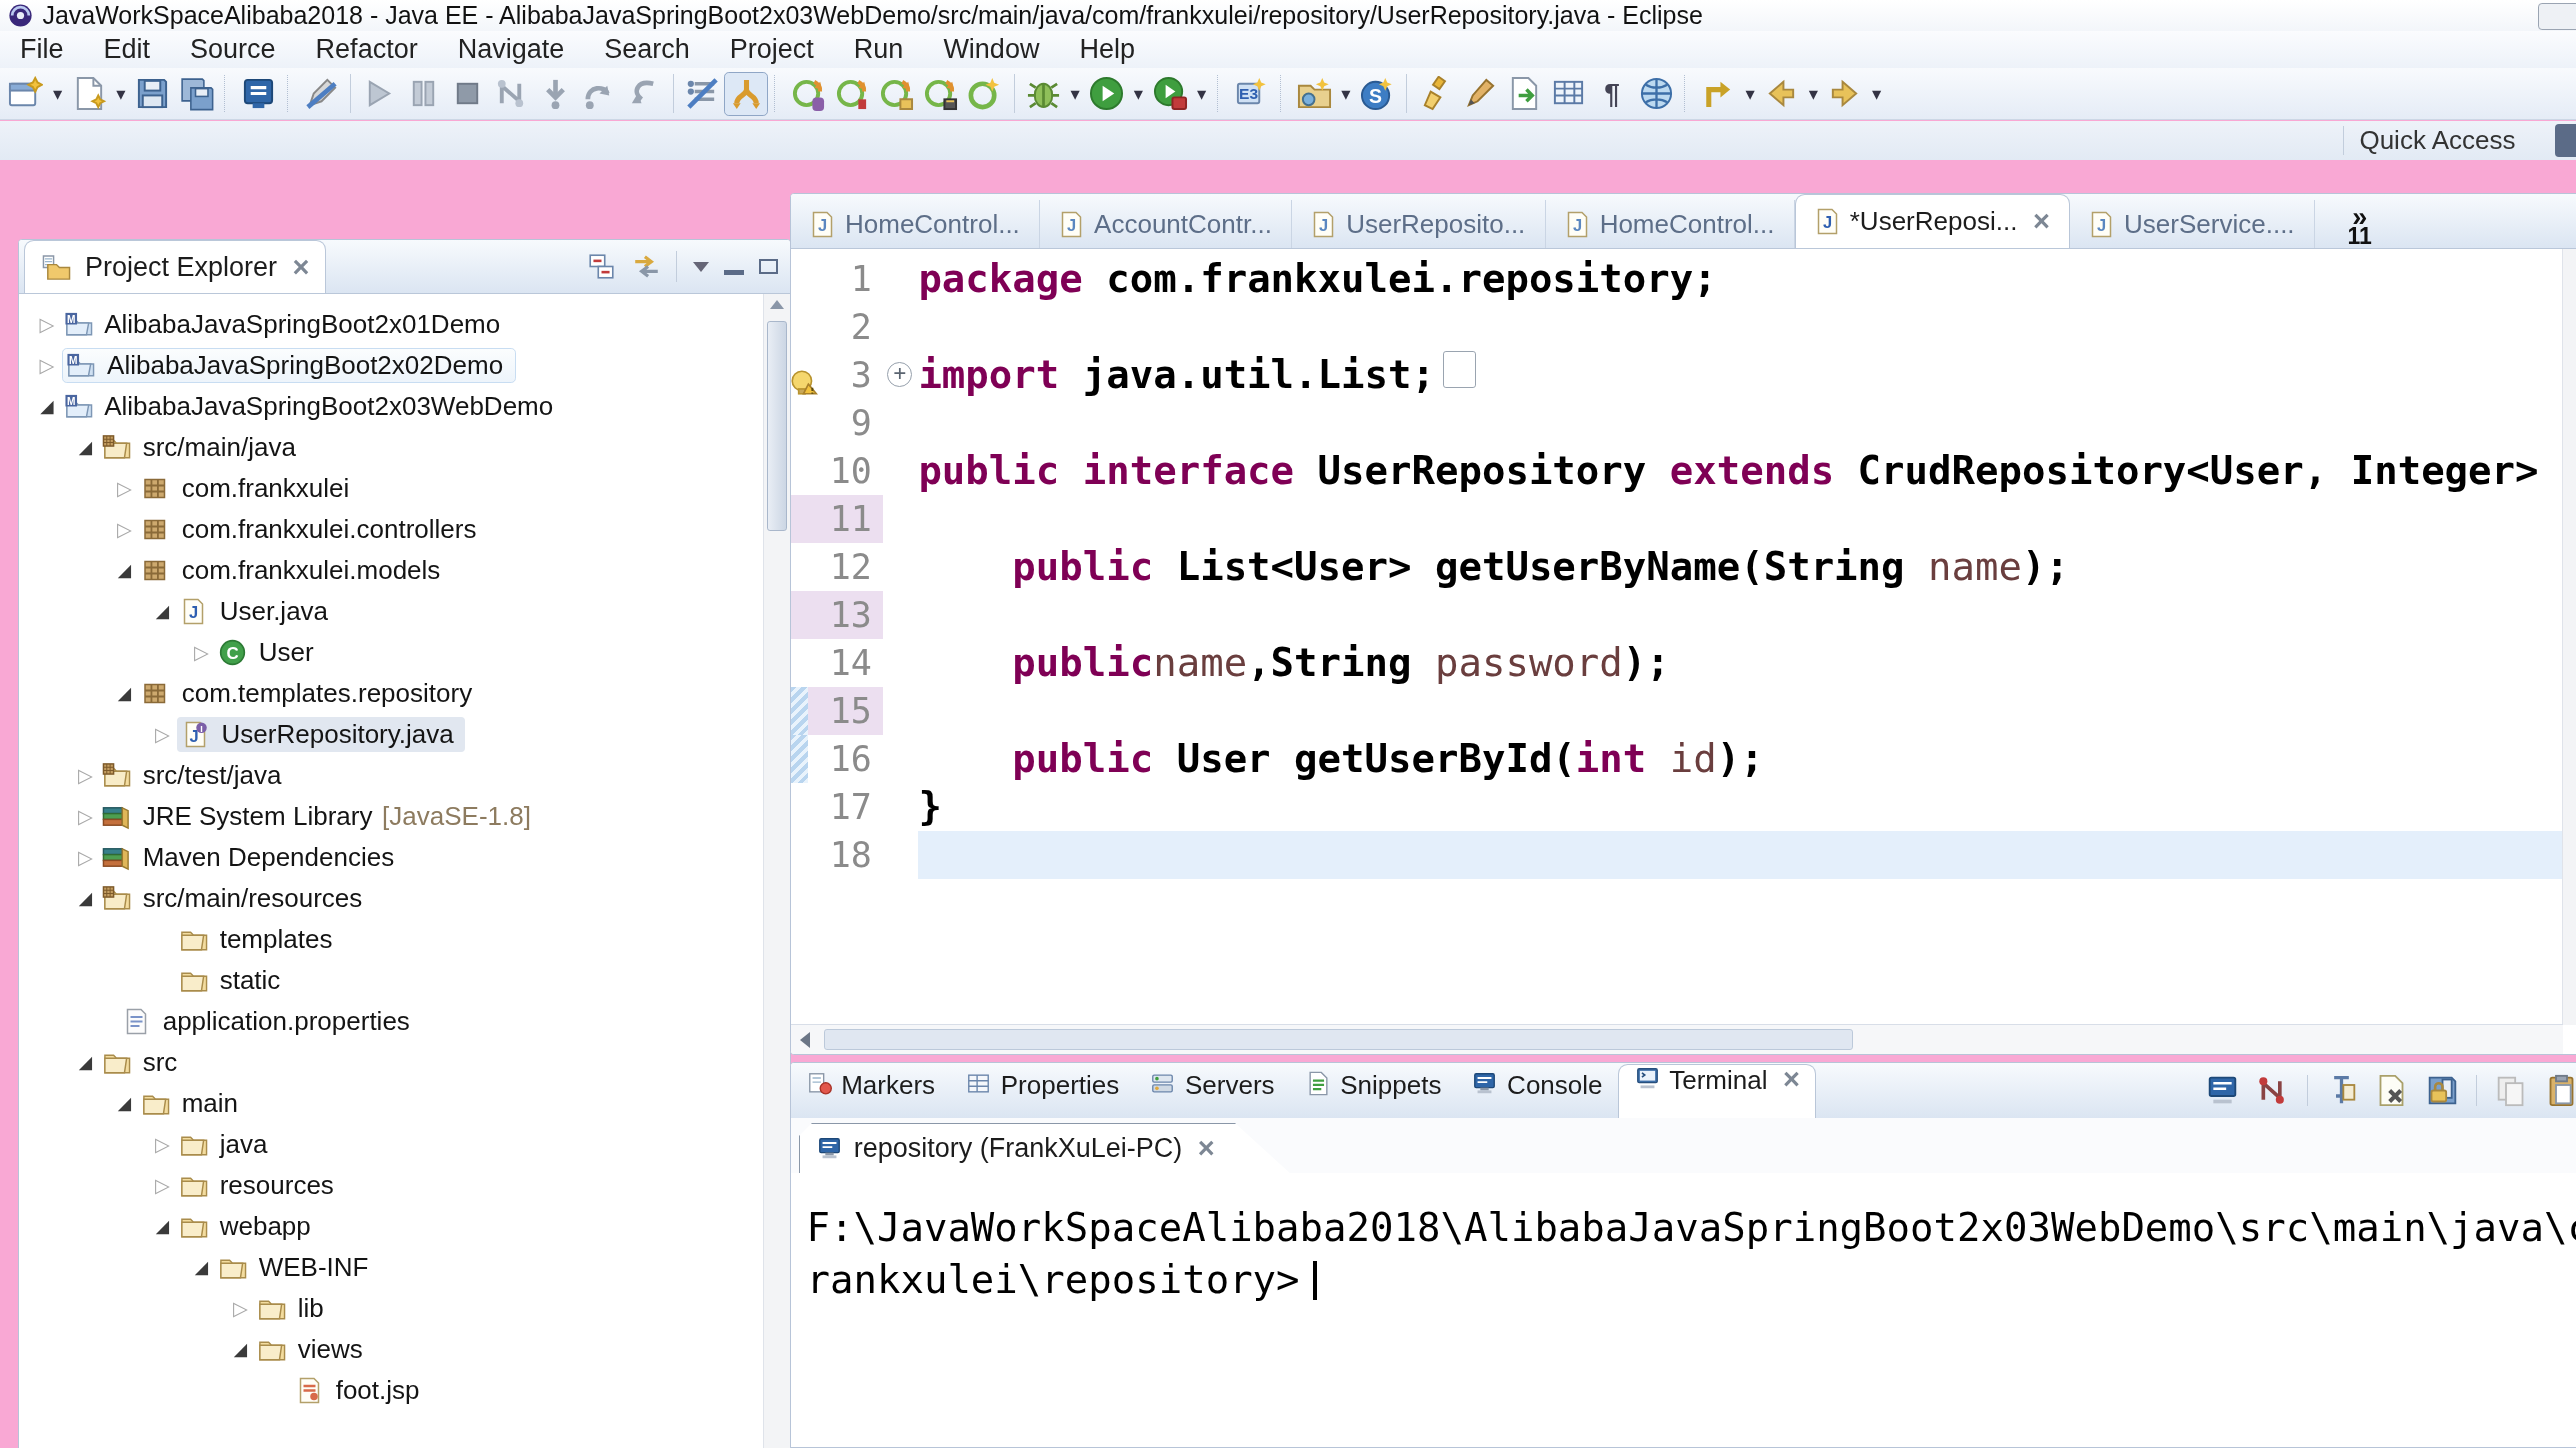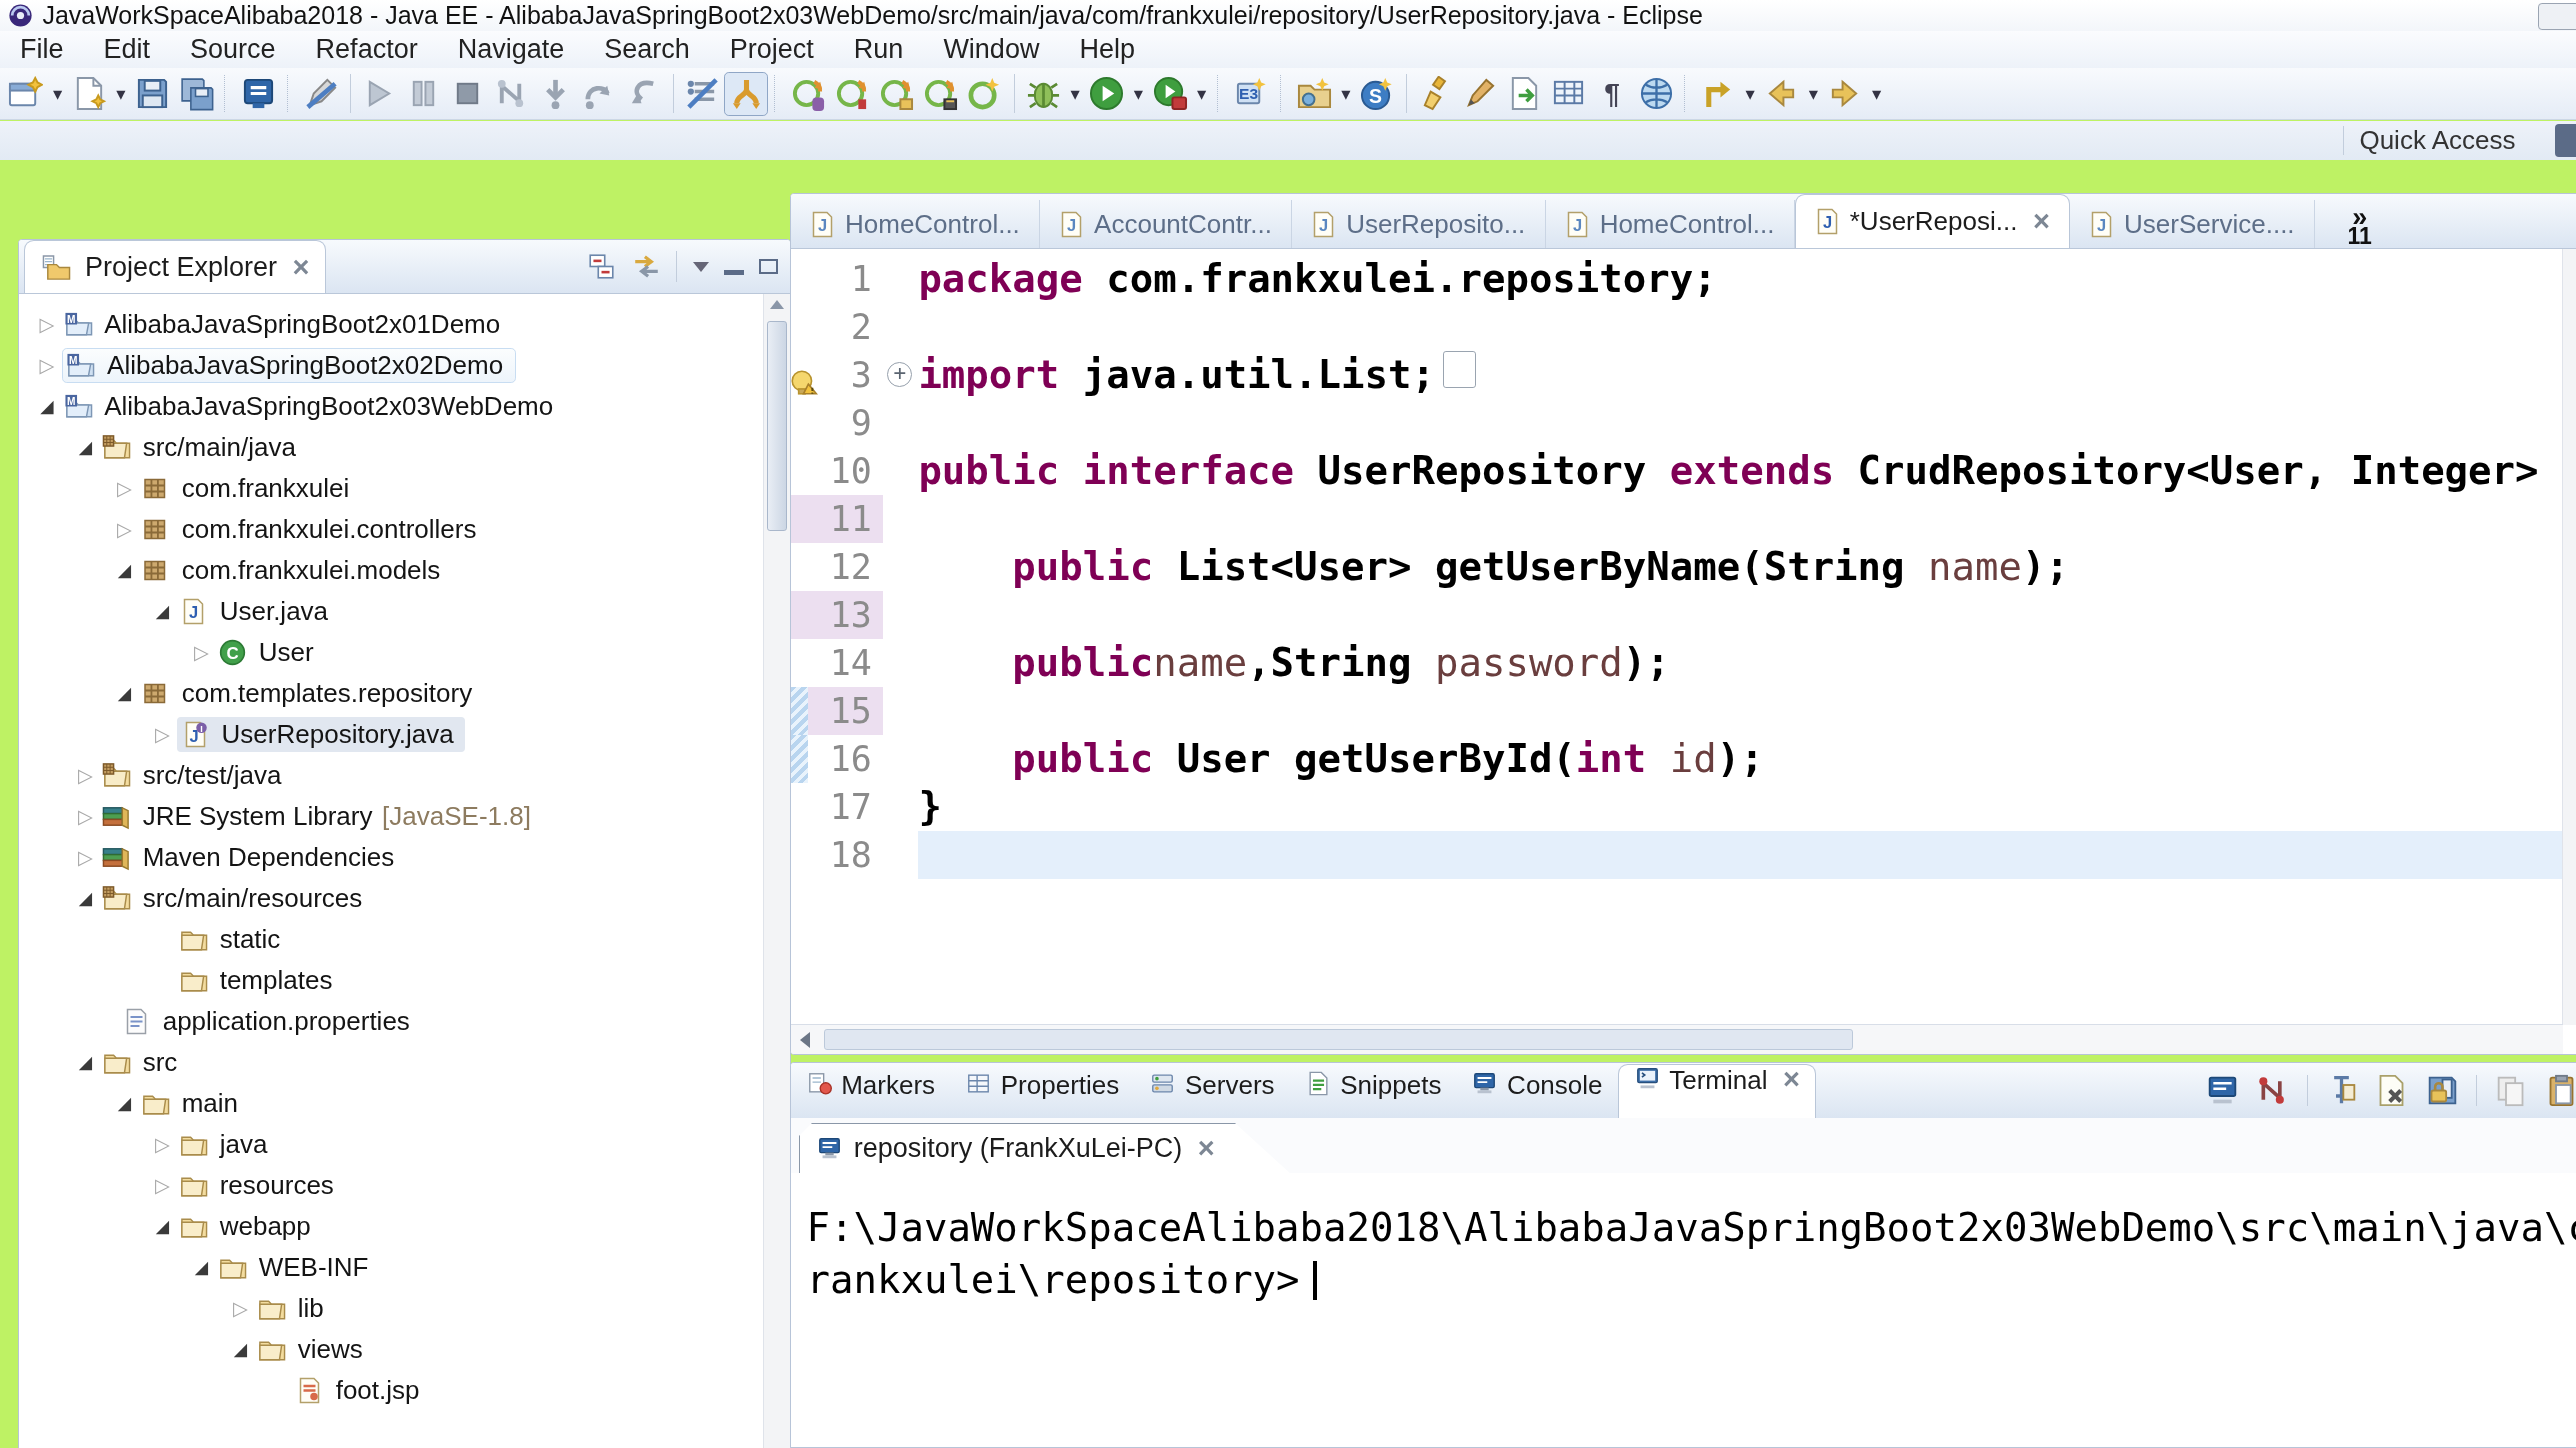--- a/index.html
+++ b/index.html
@@ -1,16 +1,16 @@
 <!DOCTYPE html>
 <html><head>
 <meta charset="utf-8">
 <style>
   html,body{margin:0;padding:0;background:#fff;}
-  .screen{position:relative;width:2576px;height:1449px;background:#bef264;font-family:"Liberation Sans",sans-serif;overflow:hidden;}
+  .screen{position:relative;width:2576px;height:1449px;background:#f9a8d4;font-family:"Liberation Sans",sans-serif;overflow:hidden;}
 
   
   .titlebar{position:absolute;left:0;top:0;width:2576px;height:31px;background:linear-gradient(#ffffff,#f3f6fa);display:flex;align-items:center;padding-left:7.7px;box-sizing:border-box;}
   .titlebar .app-ic{width:25px;height:25px;margin-right:9.7px;flex:none;}
   .title-text{font-size:25px;color:#111;white-space:nowrap;}
   .win-ctrl{position:absolute;right:-13.5px;top:2.9px;width:50px;height:25px;border:1.9px solid #9aa4b2;border-radius:3.9px;background:#eef1f5;}
 
   
   .menubar{position:absolute;left:0;top:31px;width:2576px;height:37px;background:linear-gradient(#fbfcfe,#edf2f9);display:flex;align-items:center;font-size:27px;color:#222;}
   .menu-item{padding:0 20px;}
@@ -627,33 +627,33 @@
       </div>
       <div class="trow" style="padding-left:129px">
         <span class="arrow"></span>
         <span class="ticon">
             <svg viewBox="0 0 20 18">
               <path d="M2 4h6l2 2h9v10H2z" fill="#f3dc9f" stroke="#a98c4b"></path>
               <path d="M2 6h15l-1.5 10H2z" fill="#f9edca" stroke="#a98c4b"></path>
             </svg>
           </span>
         <span class="tgroup">
-            <span>static</span>
+            <span>templates</span>
           </span>
       </div>
       <div class="trow" style="padding-left:129px">
         <span class="arrow"></span>
         <span class="ticon">
             <svg viewBox="0 0 20 18">
               <path d="M2 4h6l2 2h9v10H2z" fill="#f3dc9f" stroke="#a98c4b"></path>
               <path d="M2 6h15l-1.5 10H2z" fill="#f9edca" stroke="#a98c4b"></path>
             </svg>
           </span>
         <span class="tgroup">
-            <span>templates</span>
+            <span>static</span>
           </span>
       </div>
       <div class="trow" style="padding-left:72px">
         <span class="arrow"></span>
         <span class="ticon">
             <svg viewBox="0 0 16 18">
               <path d="M2 1h9l3 3v13H2z" fill="#fcfcfc" stroke="#9aa0a8"></path>
               <path d="M4 6h8M4 9h8M4 12h6" stroke="#7a93c8" stroke-width="1.4"></path>
             </svg>
           </span>

